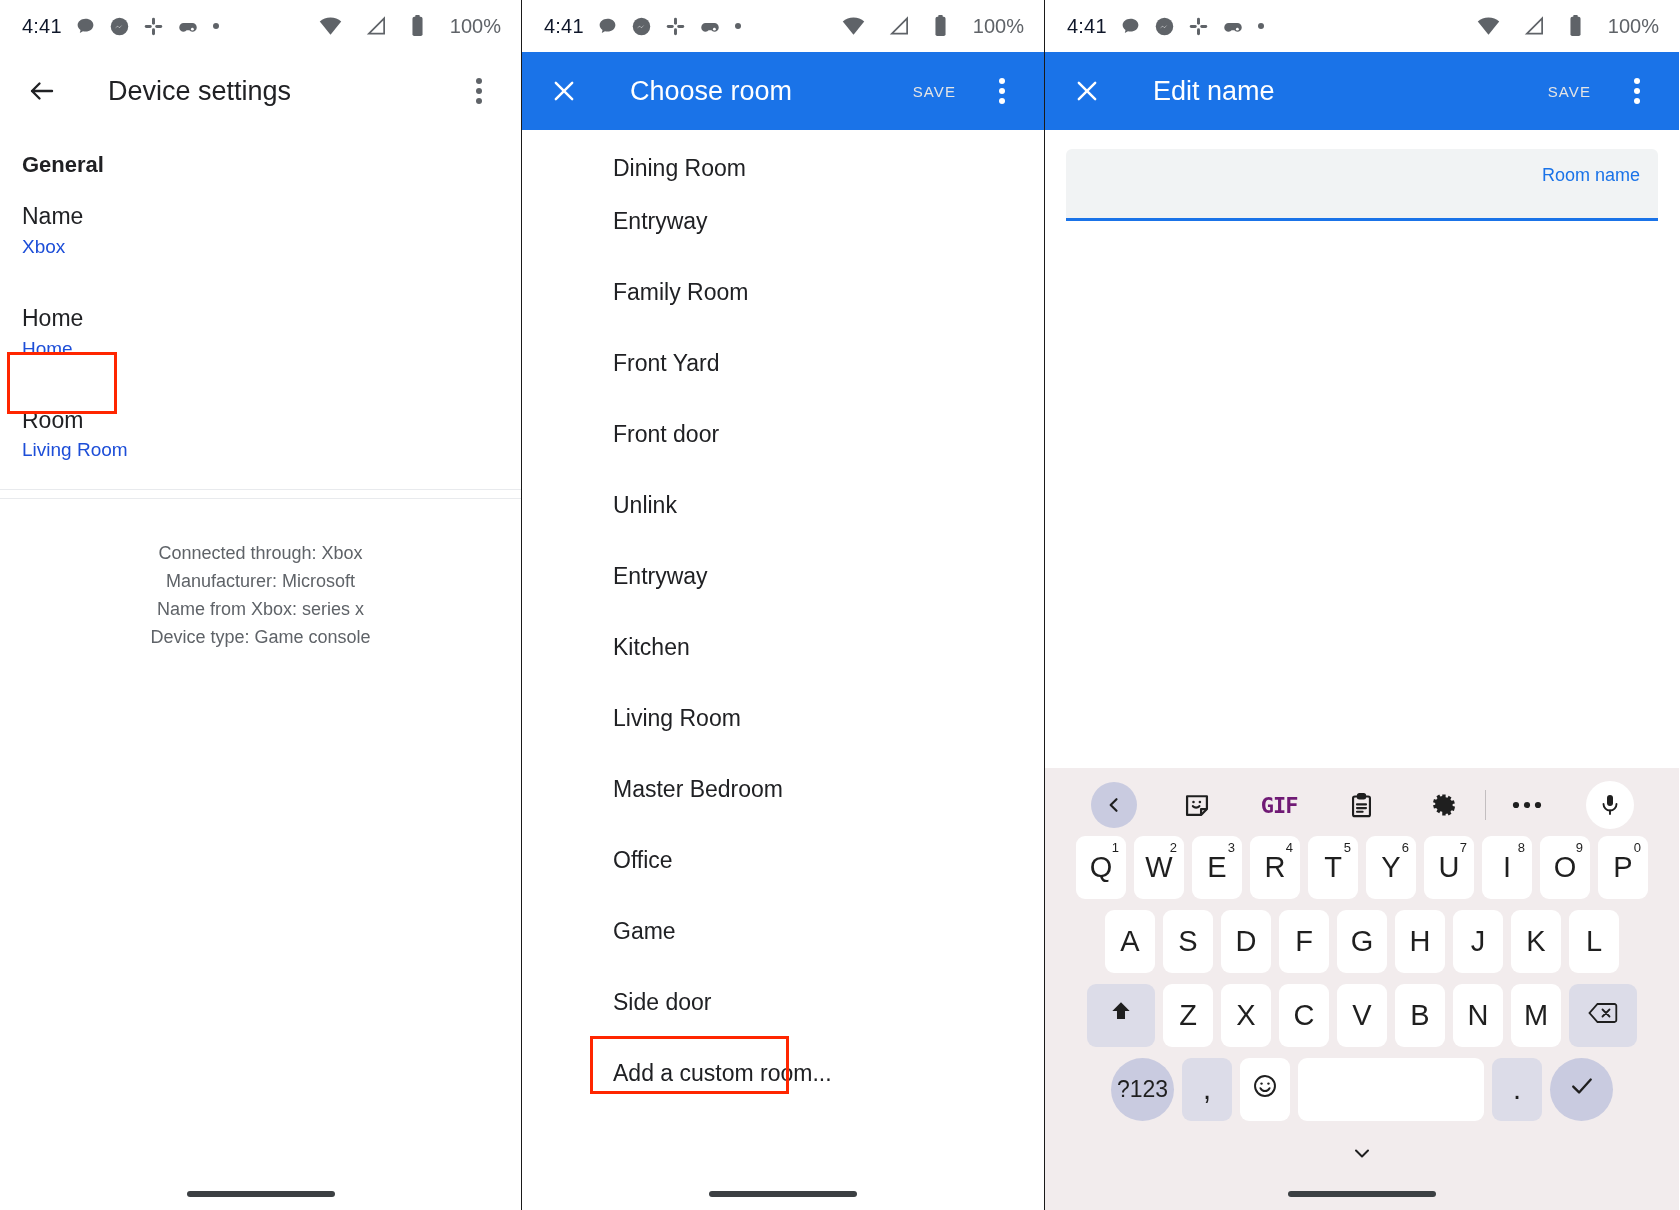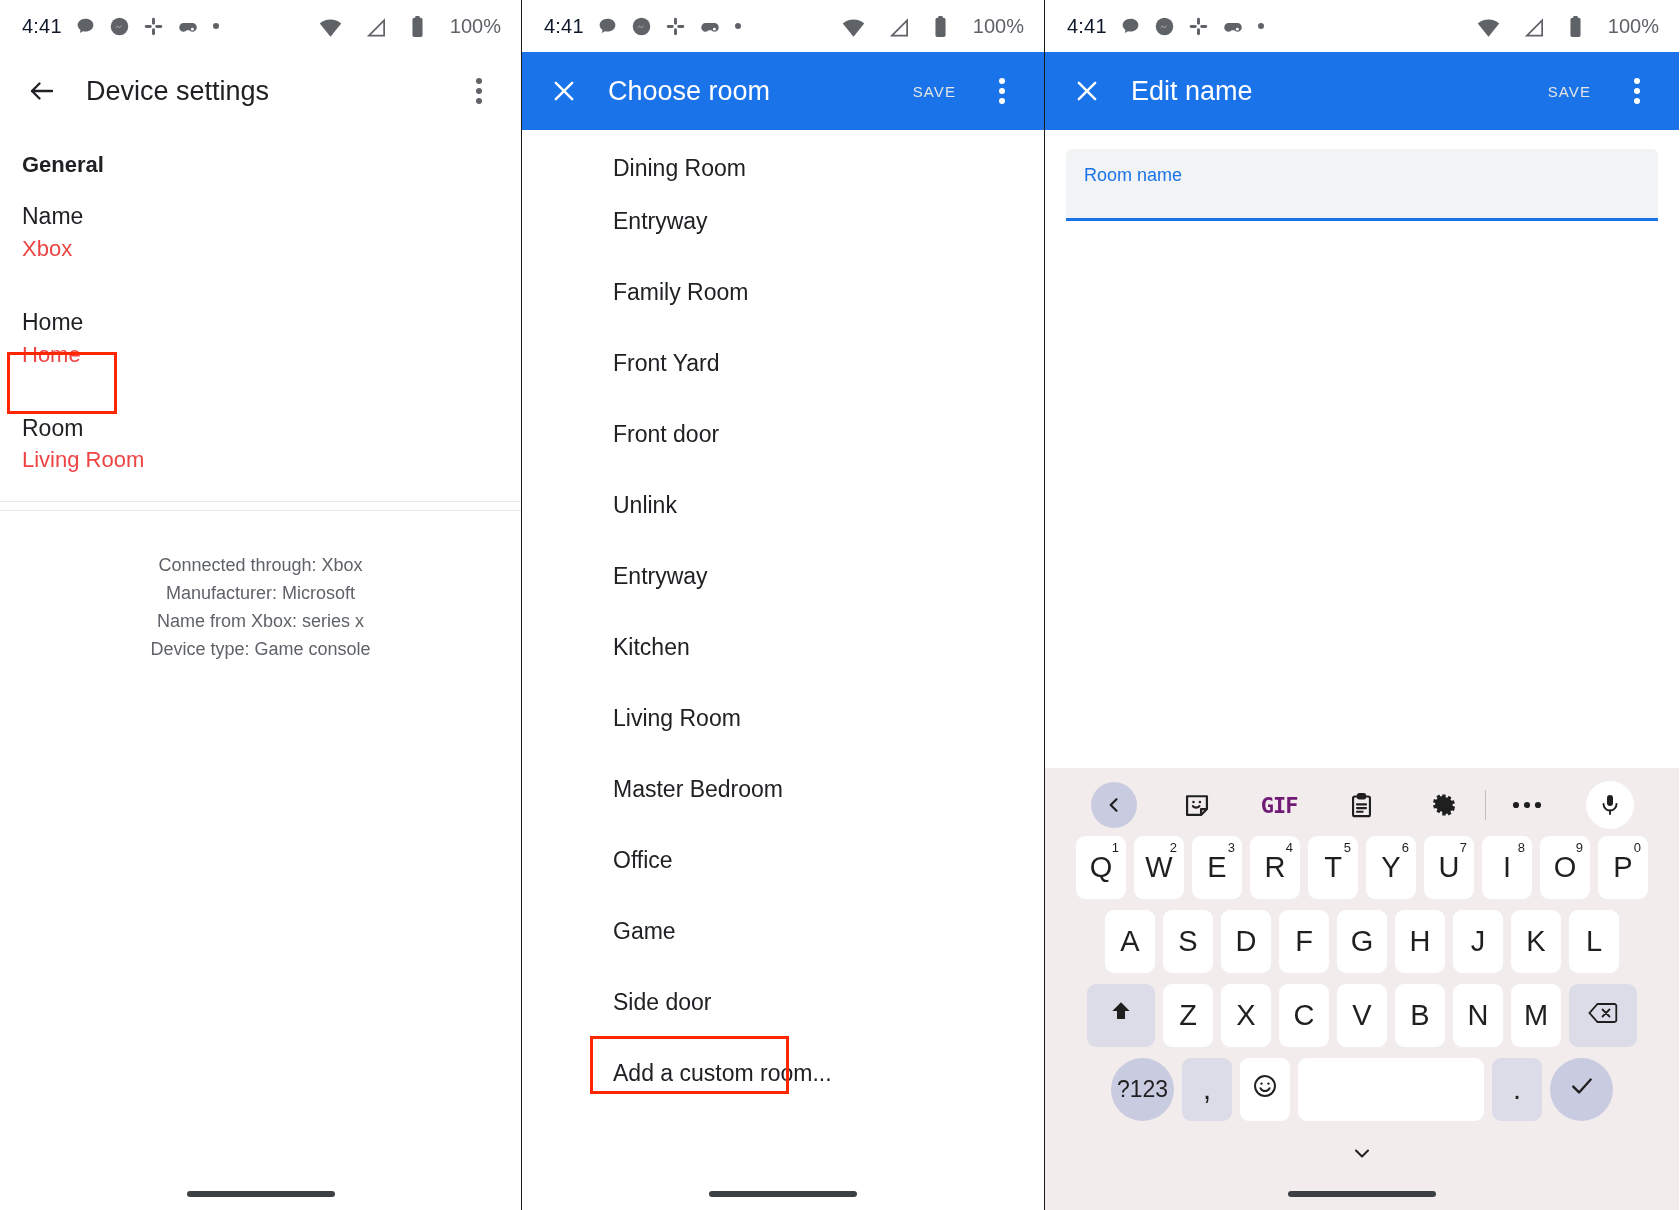--- a/index.html
+++ b/index.html
@@ -28,37 +28,37 @@
     height: 52px;
     display: flex;
     align-items: center;
     padding: 0 20px 0 22px;
     color: #5f6368;
     font-size: 20px;
   }
   .sb-left { display: flex; align-items: center; gap: 13px; }
   .sb-time { font-size: 20px; color: #0f172a; letter-spacing: .2px; }
   .sb-spacer { flex: 1; }
-  .sb-right { display: flex; align-items: flex-end; gap: 24px; }
+  .sb-right { display: flex; align-items: center; gap: 24px; }
   .sb-pct { font-size: 20px; color: #5f6368; margin-left: 2px; }
   .ic { display: inline-block; line-height: 0; }
 
   
   .appbar {
     height: 78px;
     display: flex;
     align-items: center;
     padding: 0 20px;
   }
   .appbar.white { background: #fff; }
   .appbar.blue  { background: #1a73e8; }
   .appbar-title {
     font-size: 27px;
     color: #202124;
-    margin-left: 22px;
+    margin-left: 44px;
     font-weight: 400;
   }
   .appbar.blue .appbar-title { color: #fff; }
   .appbar-spacer { flex: 1; }
   .save-btn {
     color: #e5e5e5;
     font-size: 15px;
     font-weight: normal;
     letter-spacing: 1.1px;
     margin-right: 24px;
@@ -78,21 +78,21 @@
     font-size: 22px;
     color: #202124;
     font-weight: bold;
     padding: 22px 22px 6px 22px;
   }
   .setting-row {
     padding: 18px 22px 14px 22px;
     position: relative;
   }
   .setting-label { font-size: 23px; color: #202124; line-height: 1.25; }
-  .setting-value { font-size: 22px; color: #ef4444; margin-top: 5px; }
+  .setting-value { font-size: 19px; color: #1d4ed8; margin-top: 5px; }
   .divider { height: 1px; background: #e8eaed; margin: 8px 0 0 0; }
   .unlink-row { padding: 28px 22px 28px 22px; }
   .unlink-label { font-size: 23px; color: #202124; }
   .info-block { padding: 40px 22px 0 22px; }
   .info-line { font-size: 18px; color: #5f6368; line-height: 1.56; text-align: center; }
 
   .hl-box {
     position: absolute;
     border: 3px solid #ff2600;
     pointer-events: none;
@@ -105,21 +105,21 @@
     height: 71px;
     display: flex;
     align-items: center;
     font-size: 23px;
     color: #202124;
     cursor: pointer;
   }
   .room-item.first { height: 56px; align-items: flex-end; padding-bottom: 4px;}
 
   
-  .field-wrap { padding: 19px 21px 0 21px; }
+  .field-wrap { padding: 19px 21px 0 21px; text-align: right; }
   .textfield {
     background: #f1f3f4;
     border-bottom: 3px solid #1a73e8;
     border-radius: 6px 6px 0 0;
     height: 72px;
     padding: 16px 18px 0 18px;
   }
   .field-label { font-size: 18px; color: #1a73e8; }
 
   

